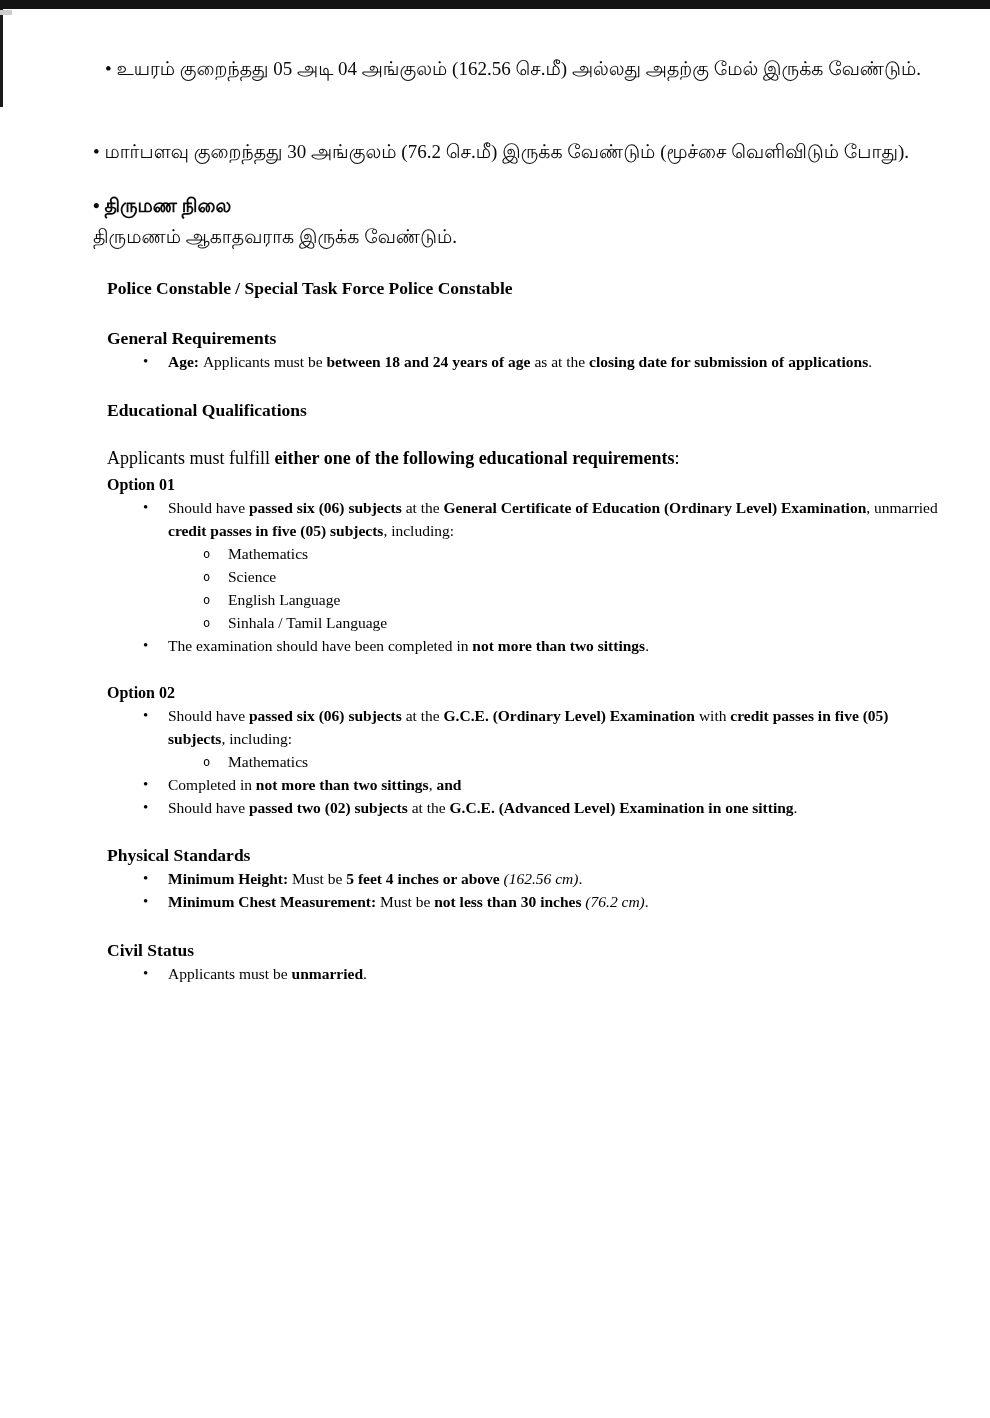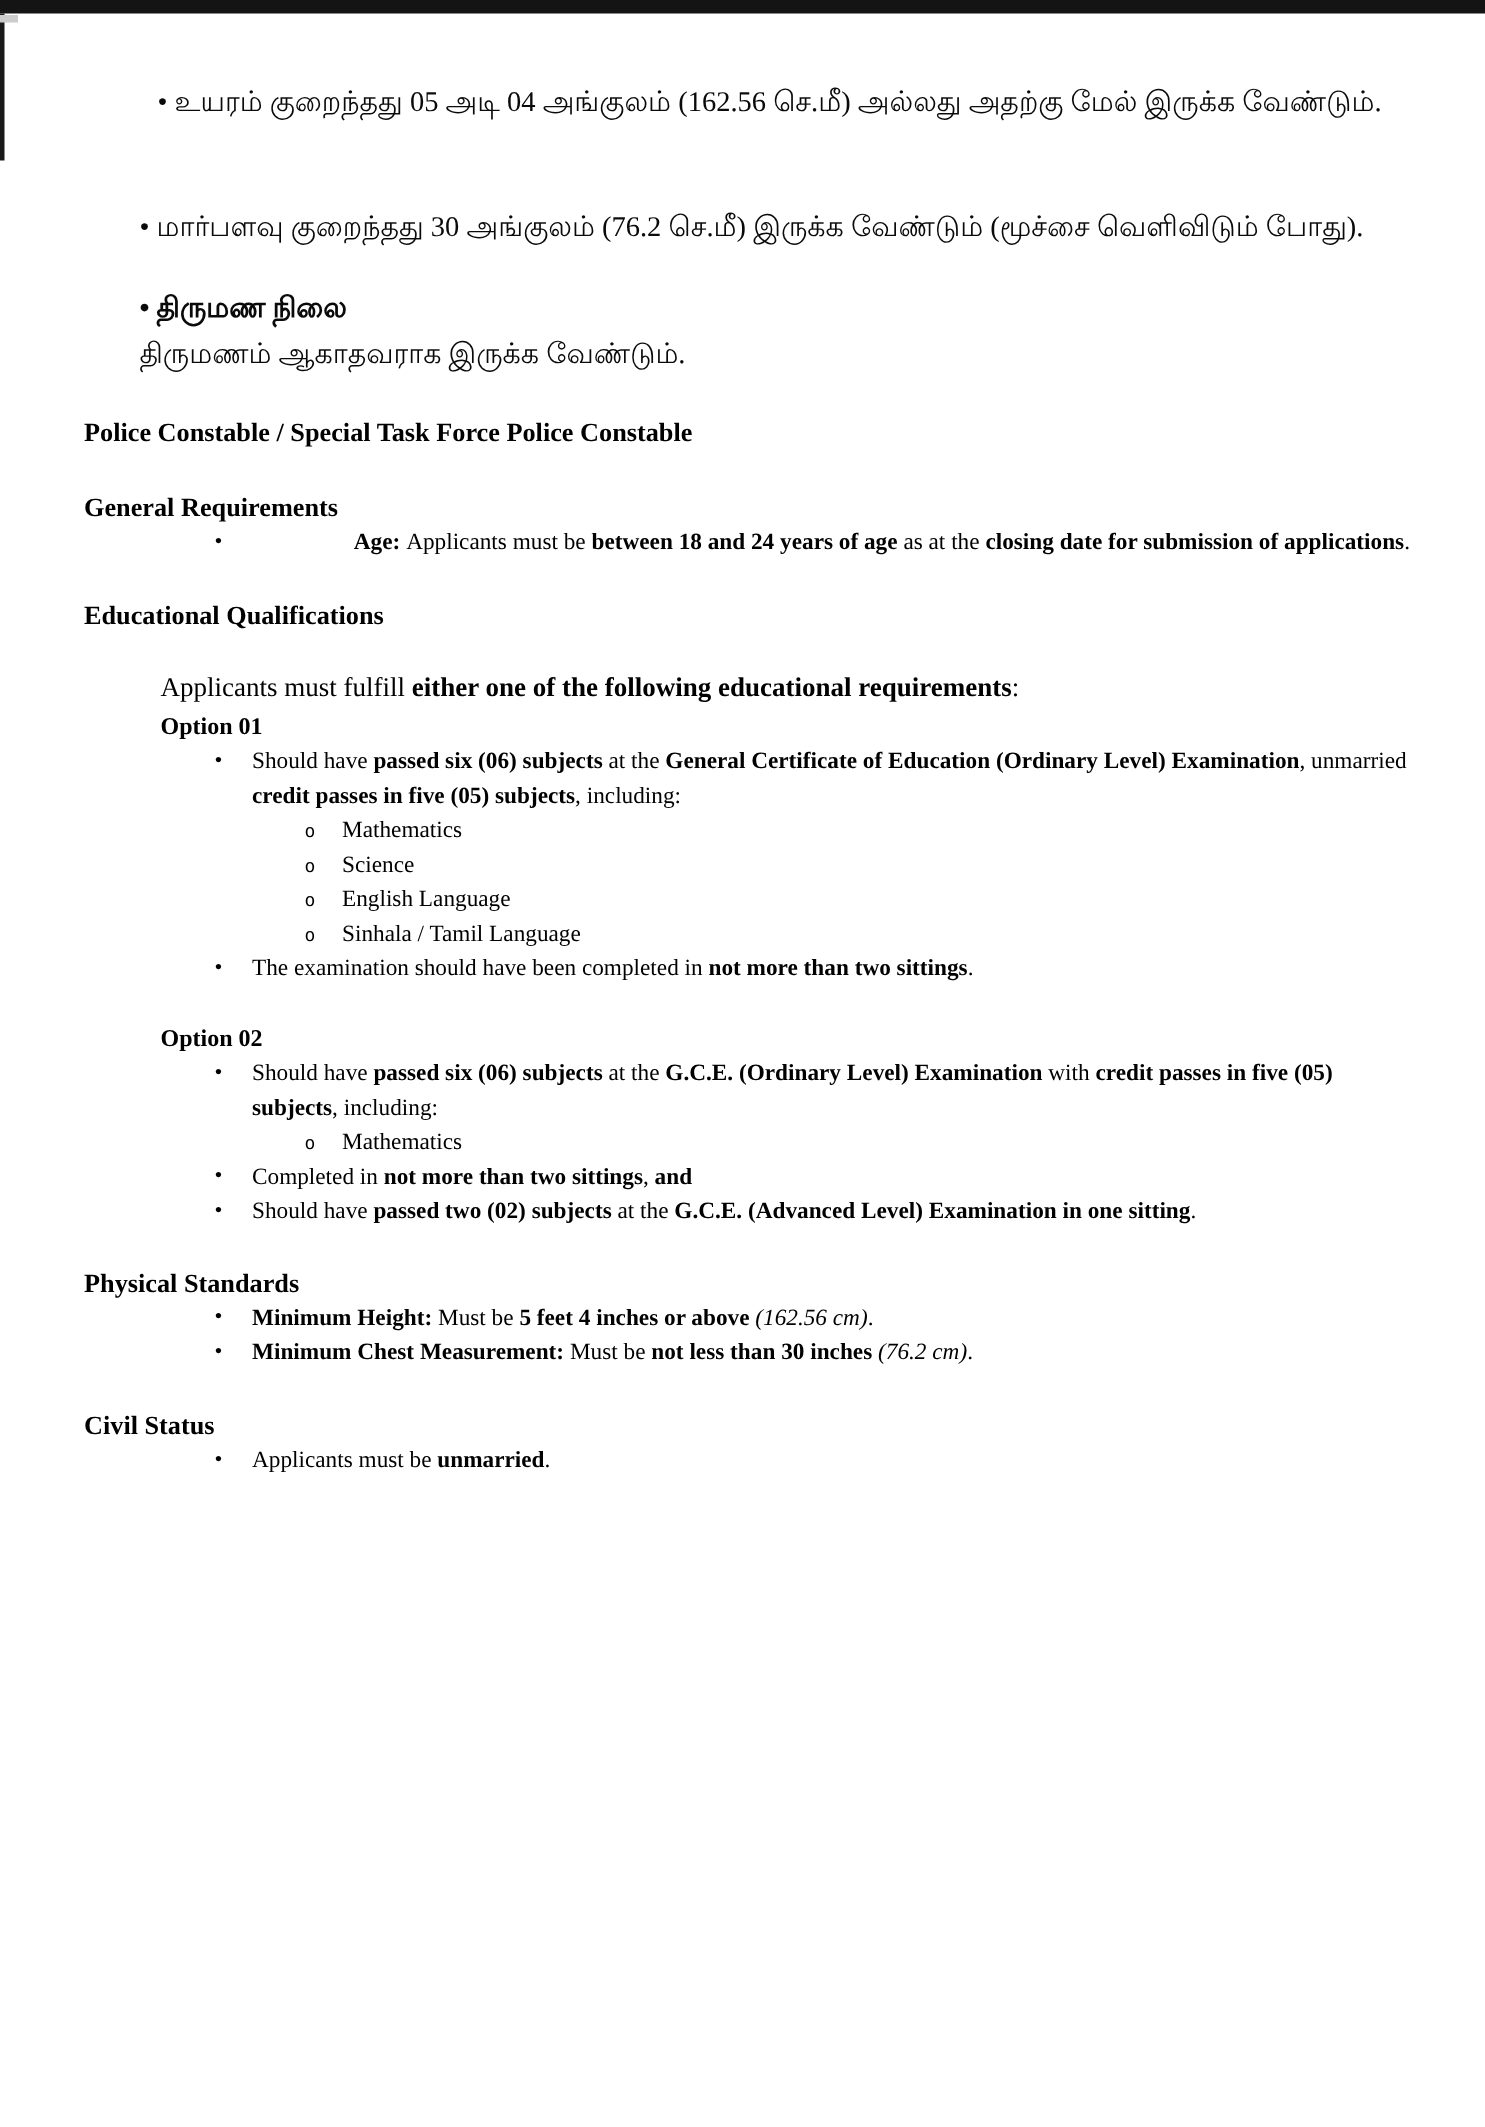--- a/index.html
+++ b/index.html
@@ -38,21 +38,21 @@
   .t-bold { font-weight:bold; }
   .indent-first { text-indent:12px; }
 
   .mt-height   { margin-top:44px; }
   .mt-chest    { margin-top:51px; line-height:31px; }
   .mt-marheab  { margin-top:23px; line-height:31px; }
   .mt-martext  { margin-top:0;    line-height:31px; }
 
   
   .e-h {
-    margin-left:56px; margin-right:50px;
+    margin-left:107px; margin-right:50px;
     font-weight:bold; font-size:17.5px; line-height:24px;
     color:#000;
   }
   .e-sub-h {
     margin-left:107px; margin-right:50px;
     font-weight:bold; font-size:16px; line-height:22px;
   }
   .e-p {
     margin-left:107px; margin-right:50px;
     font-size:18px; line-height:23px;
@@ -78,21 +78,21 @@
     content:"o";
     position:absolute; left:-25px; top:1px;
     font-family:"DejaVu Sans Mono", monospace;
     font-size:12px;
   }
   .seg-b { font-weight:bold; }
   .seg-i { font-style:italic; }
 
   .mt-title    { margin-top:24px; }
   .mt-genreq   { margin-top:26px; }
-  .mt-ageul    { margin-top:25px;text-align:right; }
+  .mt-ageul    { margin-top:25px; }
   .mt-edu      { margin-top:25px; }
   .mt-fulfill  { margin-top:25px; }
   .mt-opt1     { margin-top:4px; }
   .mt-ul1      { margin-top:28px; }
   .mt-or       { margin-top:24px; }
   .mt-opt2     { margin-top:25px; }
   .mt-ul2      { margin-top:27px; }
   .mt-phys     { margin-top:24px; }
   .mt-physul   { margin-top:24px; }
   .mt-civil    { margin-top:25px; }

